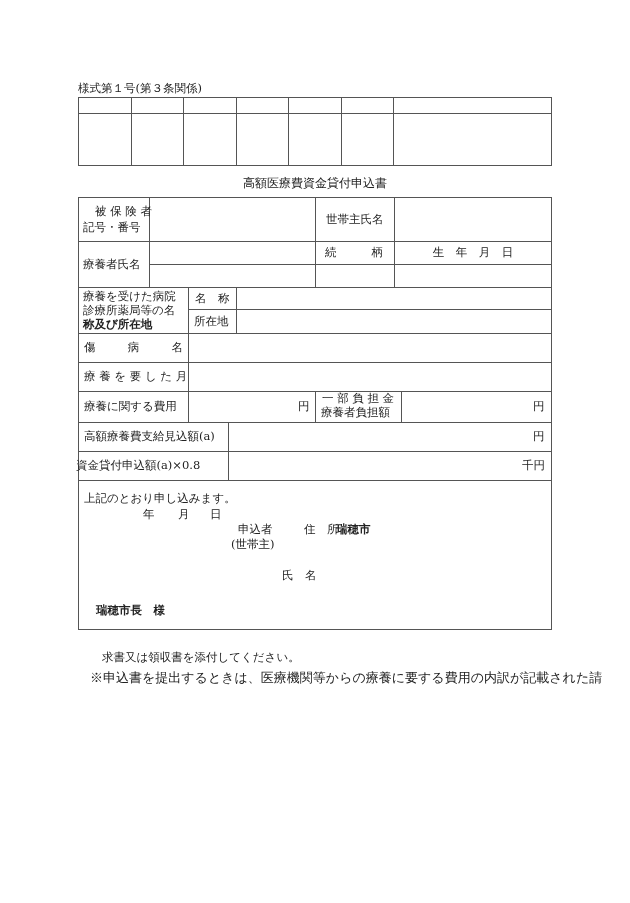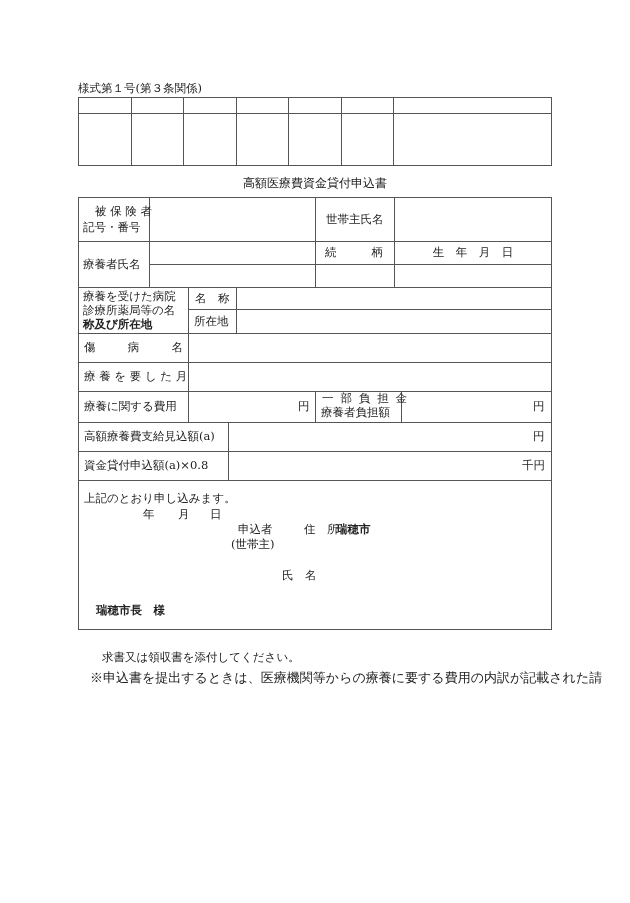--- a/index.html
+++ b/index.html
@@ -91,30 +91,30 @@
     <span>名</span>
   </div>
   <div class="cell" style="left:189px;top:334px;width:362px;height:28px;"></div>
 
   <div class="txt" style="left:84px;top:371px;">療 養 を 要 し た 月</div>
   <div class="cell" style="left:189px;top:363px;width:362px;height:28px;"></div>
 
   <div class="txt" style="left:84px;top:401px;">療養に関する費用</div>
   <div class="cell" style="left:189px;top:392px;width:126px;height:30px;"></div>
   <div class="txt" style="left:298px;top:401px;">円</div>
-  <div class="txt" style="left:322px;top:393px;font-family:Liberation Mono, monospace;">一 部 負 担 金</div>
+  <div class="txt" style="left:322px;top:393px;">一 部 負 担 金</div>
   <div class="txt" style="left:321px;top:407px;">療養者負担額</div>
   <div class="cell" style="left:402px;top:392px;width:149px;height:30px;"></div>
   <div class="txt" style="left:533px;top:401px;">円</div>
 
   <div class="txt" style="left:84px;top:431px;">高額療養費支給見込額(a)</div>
   <div class="cell" style="left:229px;top:423px;width:322px;height:28px;"></div>
   <div class="txt" style="left:533px;top:431px;">円</div>
 
-  <div class="txt" style="left:84px;top:460px;">資金貸付申込額(a)×0.8</div>
+  <div class="txt" style="left:76px;top:460px;">資金貸付申込額(a)×0.8</div>
   <div class="cell" style="left:229px;top:452px;width:322px;height:28px;"></div>
   <div class="txt" style="left:522px;top:460px;">千円</div>
 
   <div class="txt" style="left:84px;top:493px;">上記のとおり申し込みます。</div>
   <div class="txt" style="left:143px;top:509px;">年</div>
   <div class="txt" style="left:178px;top:509px;">月</div>
   <div class="txt" style="left:210px;top:509px;">日</div>
   <div class="txt" style="left:238px;top:524px;">申込者</div>
   <div class="txt" style="left:304px;top:524px;">住　所</div>
   <div class="txt" style="left:336px;top:524px;font-weight:bold;">瑞穂市</div>

